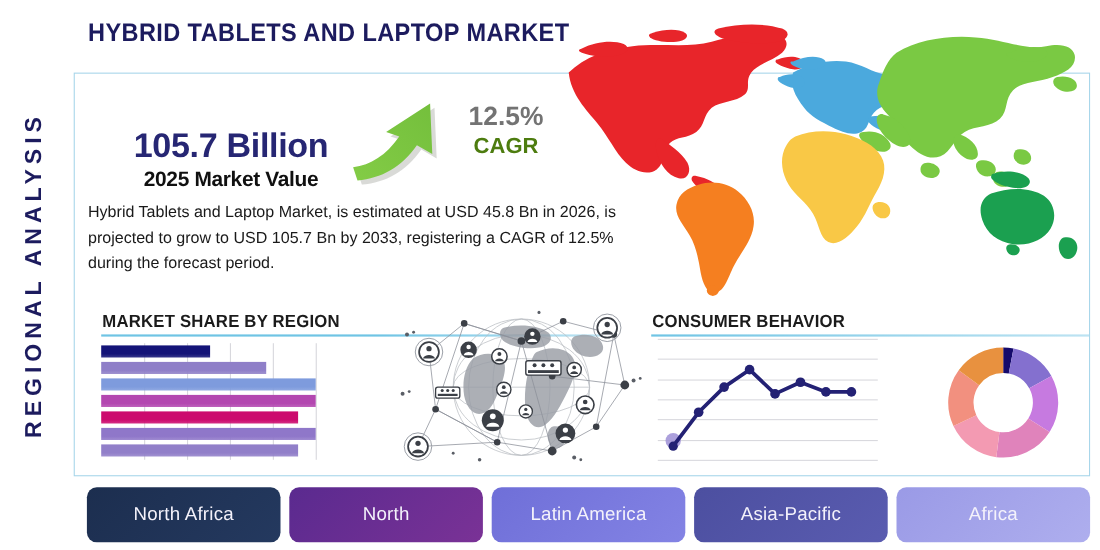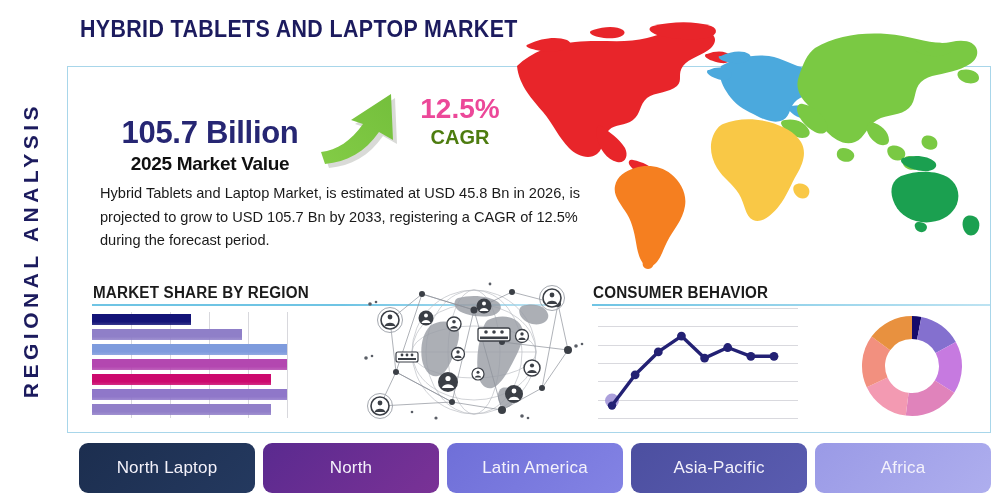--- a/index.html
+++ b/index.html
@@ -54,32 +54,32 @@
     font-size: 31px; font-weight: 700; color: #262673;
     font-family: "Liberation Sans Narrow", "Liberation Sans", sans-serif;
     letter-spacing: -0.3px; line-height: 1.05; margin-top: 25px;
   }
   #kpi-caption {
     font-size: 19px; font-weight: 700; color: #101010;
     margin-top: 3px; letter-spacing: -0.3px;
   }
   #kpi-right { position: absolute; left: 300px; top: 2px; width: 130px; text-align: center; }
   #cagr-value {
-    font-size: 28px; font-weight: 700; color: #ec4899;
+    font-size: 24px; font-weight: 700; color: #737373;
     font-family: "Liberation Sans Narrow", "Liberation Sans", sans-serif;
     line-height: 1.05;
   }
   #cagr-caption {
     font-size: 20px; font-weight: 700; color: #4d7c0f; margin-top: 3px;
   }
   #growth-arrow { position: absolute; left: 222px; top: -6px; width: 90px; height: 82px; }
 
   
   #description {
-    position: absolute; left: 100px; top: 182px;
+    position: absolute; left: 80px; top: 182px;
     width: 500px;
     font-size: 14.6px; line-height: 1.62; color: #1a1a1a;
   }
 
   
   #world-map { position: absolute; left: 505px; top: 8px; width: 490px; height: 262px; }
 
   
   .section-header {
     position: absolute;
@@ -432,21 +432,21 @@
         <path d="M 97.81533400219318 29.91231629491424 A 50 50 0 0 1 96.21639627510075 80.79133974894984 L 76.7968539885544 68.46732346443291 A 27 27 0 0 0 77.66028036118432 40.99265079925369 Z" fill="#c67ae0"></path>
         <path d="M 96.21639627510075 80.79133974894984 A 50 50 0 0 1 47.733338321784785 103.60573506572389 L 50.61600269376378 80.7870969354909 A 27 27 0 0 0 76.7968539885544 68.46732346443291 Z" fill="#e083bb"></path>
         <path d="M 47.733338321784785 103.60573506572389 A 50 50 0 0 1 8.758647376699024 75.28896457825363 L 29.569669583417472 65.49604087225696 A 27 27 0 0 0 50.61600269376378 80.7870969354909 Z" fill="#f39ab2"></path>
         <path d="M 8.758647376699024 75.28896457825363 A 50 50 0 0 1 13.549150281252622 24.61073738537635 L 32.15654115187641 38.12979818810323 A 27 27 0 0 0 29.569669583417472 65.49604087225696 Z" fill="#f2907f"></path>
         <path d="M 13.549150281252622 24.61073738537635 A 50 50 0 0 1 53.99999999999999 4 L 53.99999999999999 27 A 27 27 0 0 0 32.15654115187641 38.12979818810323 Z" fill="#e8913f"></path>
       </svg></div>
 
   <div id="region-connector"></div>
   <div id="region-bar">
       <div class="region-btn" style="background: linear-gradient(135deg, rgb(28, 46, 79) 0%, rgb(36, 57, 95) 100%);">
-        <span>North Laptop</span>
+        <span>North Africa</span>
       </div>
       <div class="region-btn" style="background: linear-gradient(135deg, rgb(90, 42, 143) 0%, rgb(122, 50, 150) 100%);">
         <span>North</span>
       </div>
       <div class="region-btn" style="background: linear-gradient(135deg, rgb(111, 111, 216) 0%, rgb(131, 131, 228) 100%);">
         <span>Latin America</span>
       </div>
       <div class="region-btn" style="background: linear-gradient(135deg, rgb(76, 79, 160) 0%, rgb(90, 92, 176) 100%);">
         <span>Asia-Pacific</span>
       </div>

